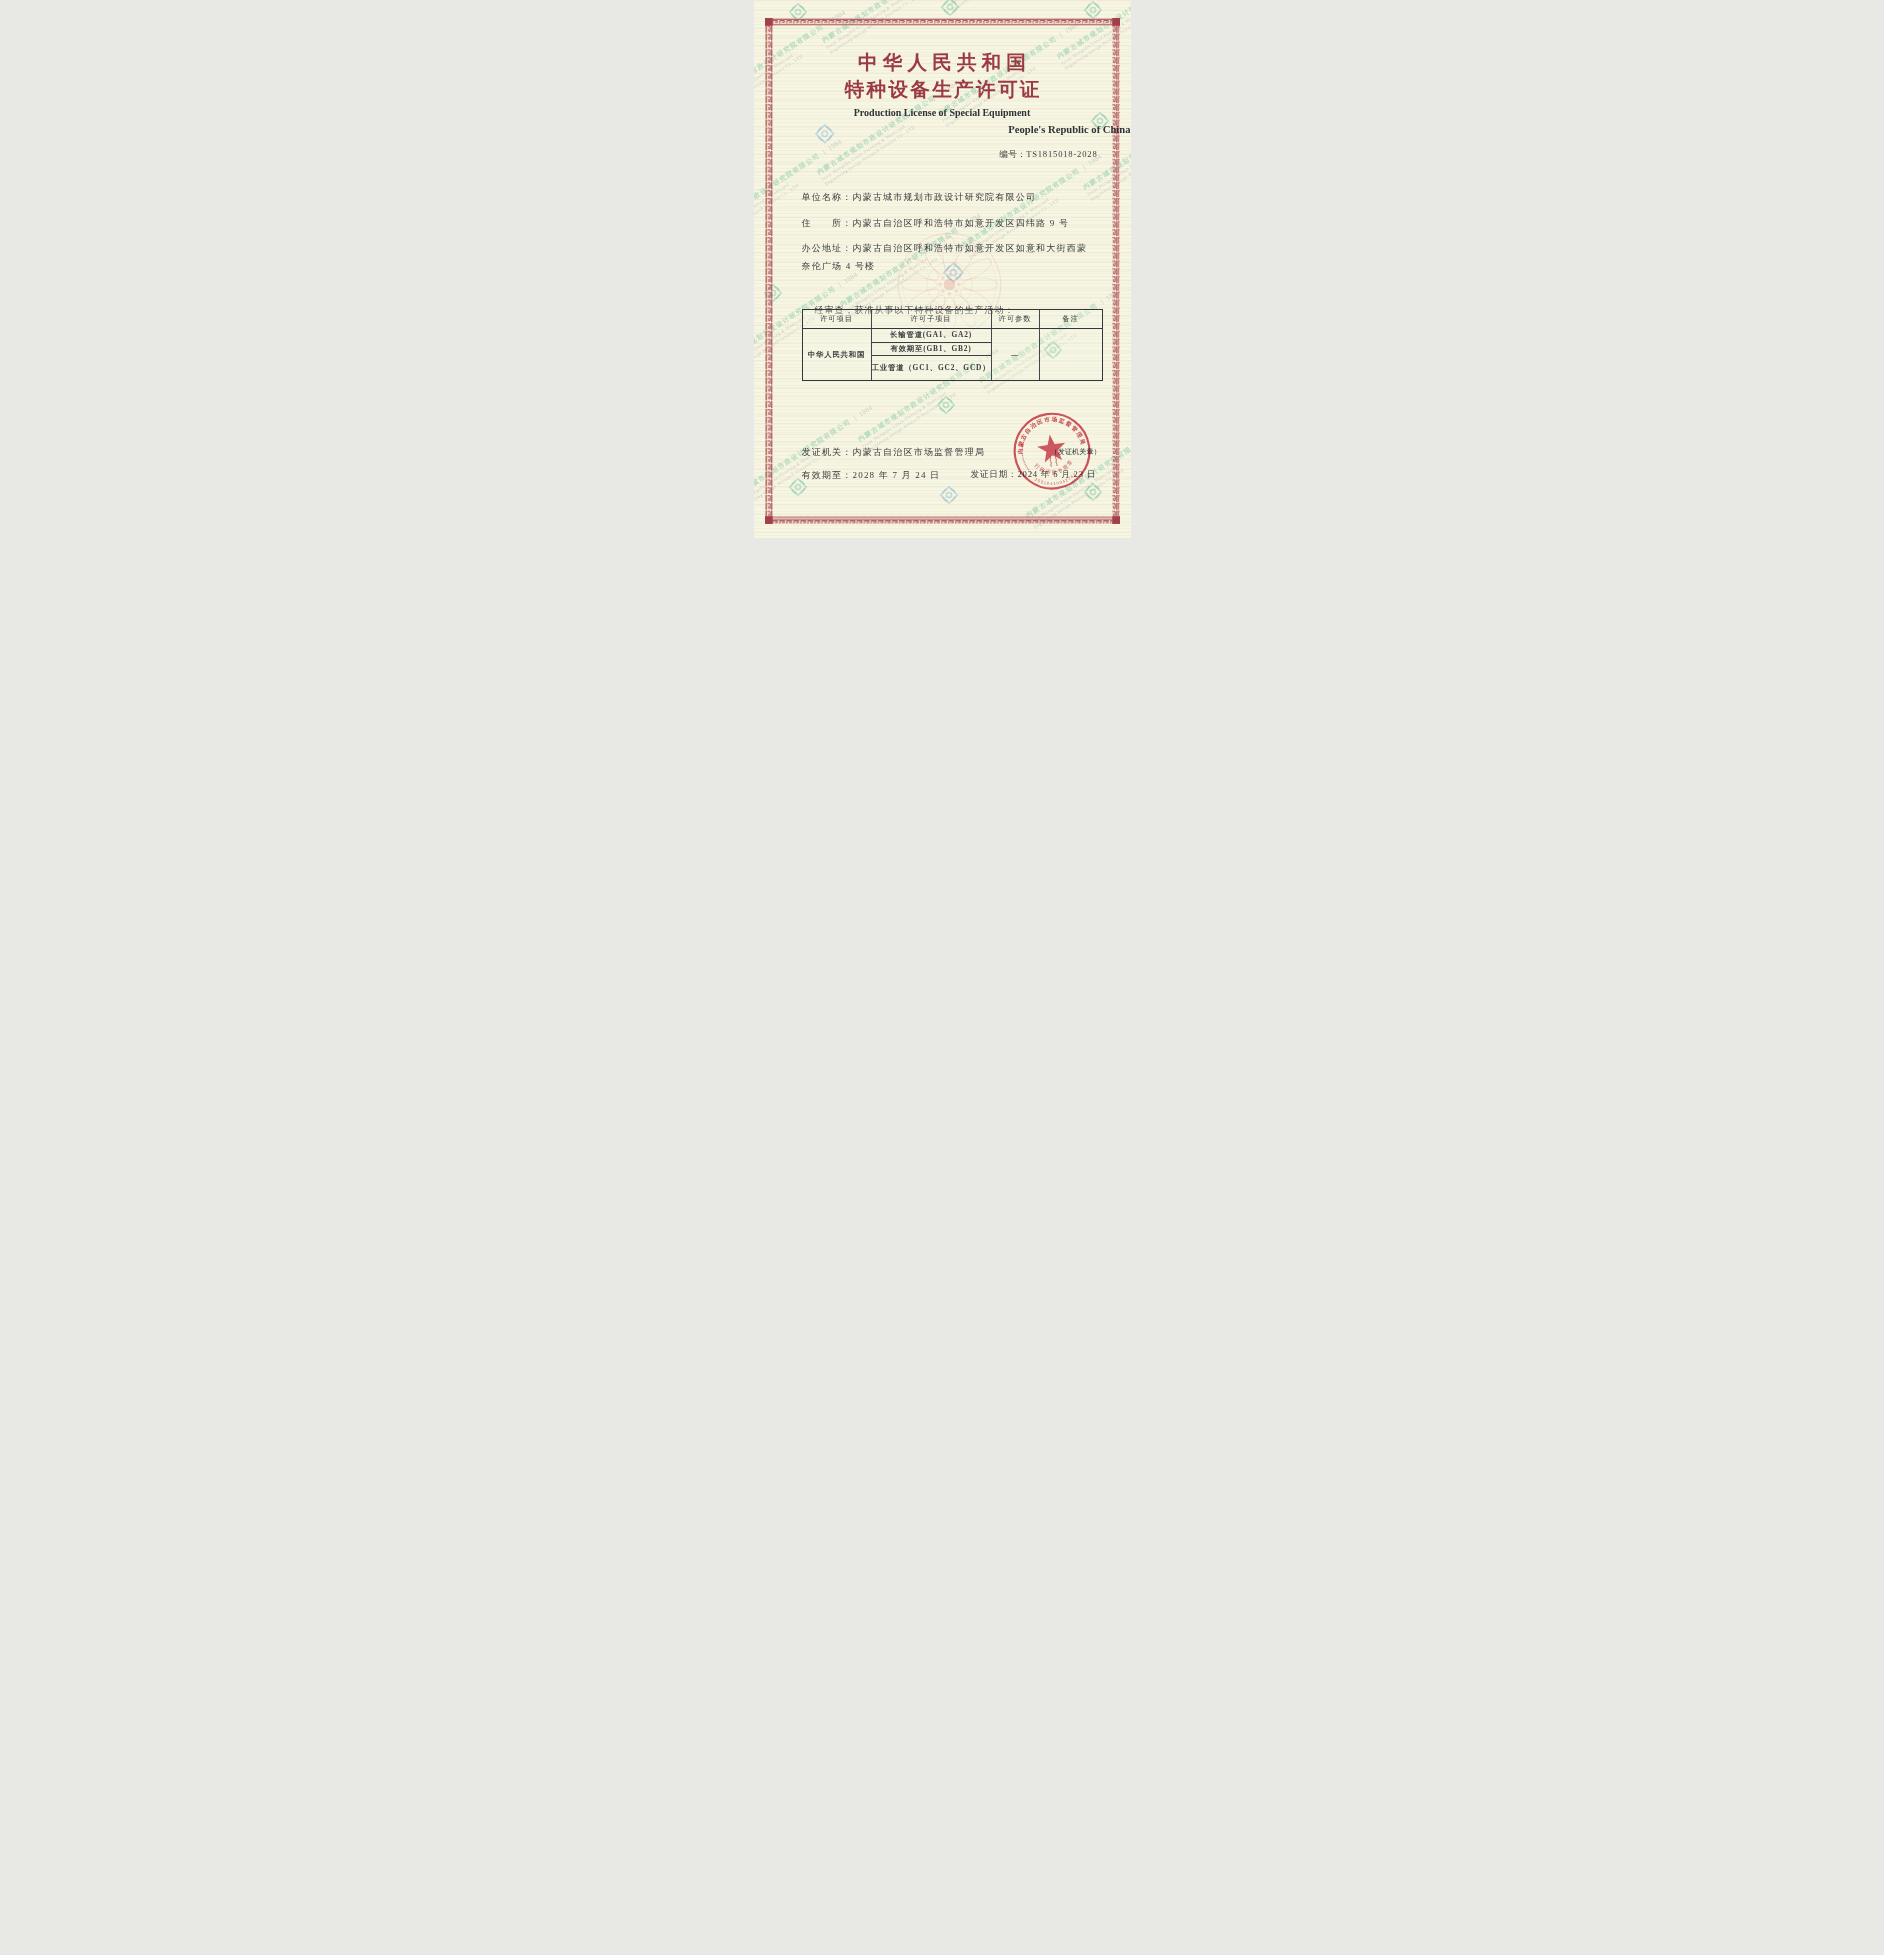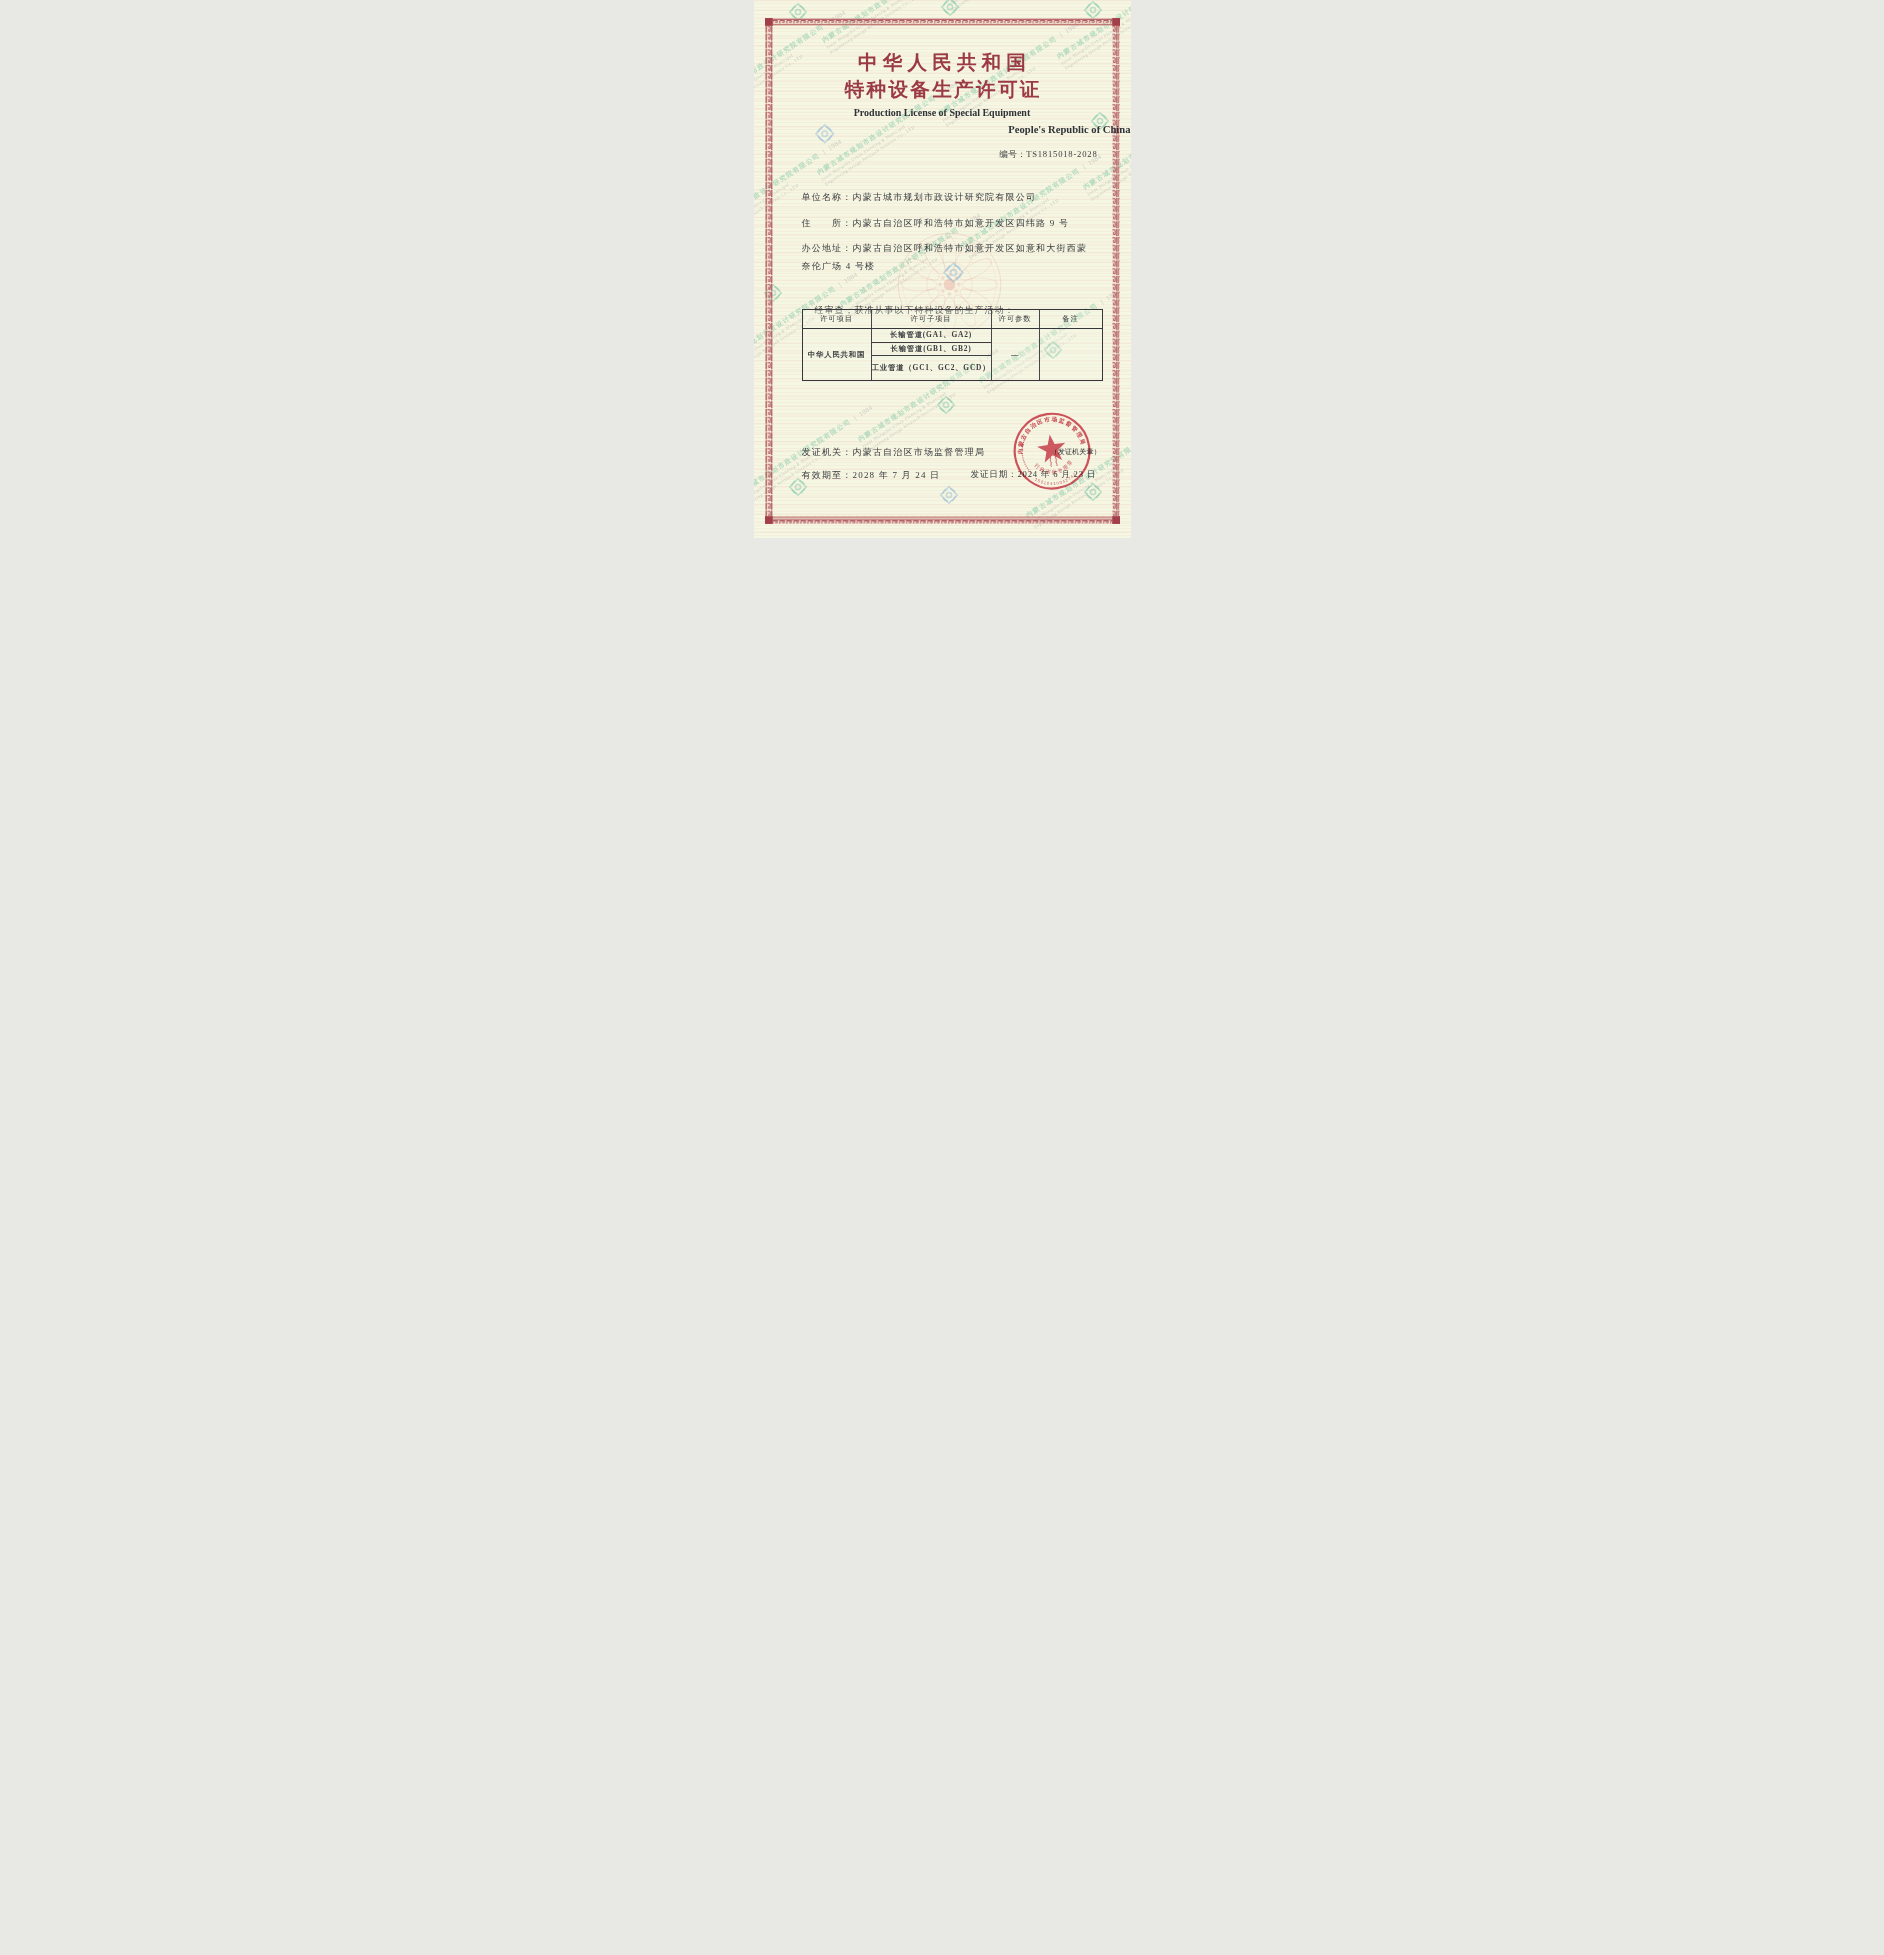--- a/index.html
+++ b/index.html
@@ -375,21 +375,21 @@
     <div class="line intro">经审查，获准从事以下特种设备的生产活动：</div>
 
     <div class="lic-table">
       <div class="cell th">许可项目</div>
       <div class="cell th bl">许可子项目</div>
       <div class="cell th bl">许可参数</div>
       <div class="cell th bl">备注</div>
 
       <div class="cell proj">中华人民共和国</div>
       <div class="cell rh1 bl">长输管道(GA1、GA2)</div>
-      <div class="cell rh2 bl">长输管道(GB1、GB2)</div>
+      <div class="cell rh2 bl">有效期至(GB1、GB2)</div>
       <div class="cell rh3 bl">工业管道（GC1、GC2、GCD）</div>
       <div class="cell param bl">—</div>
       <div class="cell remark bl"></div>
     </div>
 
     <div class="line issuer">
       <span>发证机关：</span><span>内蒙古自治区市场监督管理局</span>
     </div>
     <div class="sealnote">（发证机关章）</div>
 

